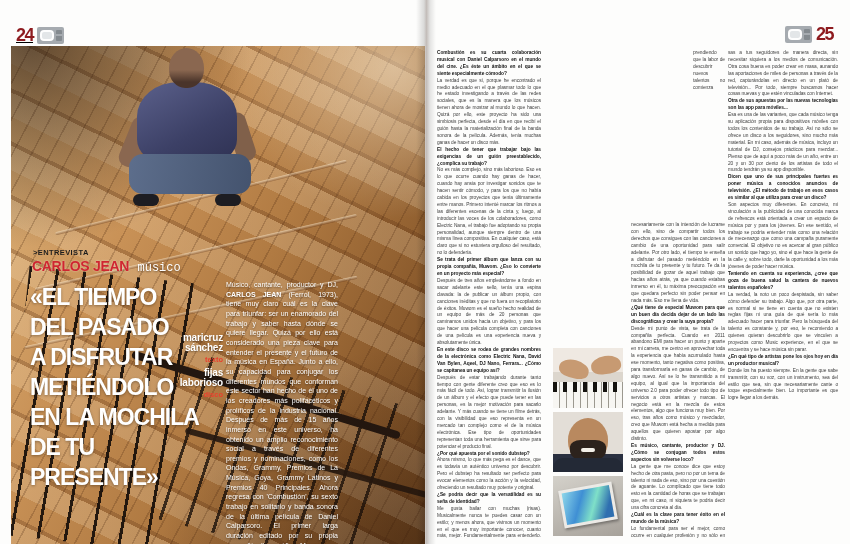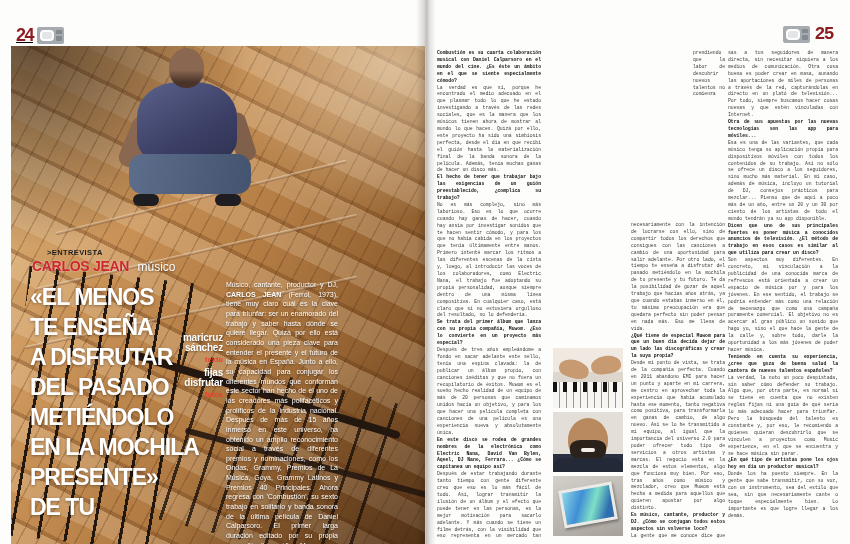--- a/index.html
+++ b/index.html
@@ -1,19 +1,19 @@
 <!DOCTYPE html>
 <html><head>
 <meta charset="utf-8">
 <style>
   html,body{margin:0;padding:0;background:#e9e9e7;font-family:"Liberation Sans",sans-serif;}
   .spread{position:relative;width:850px;height:544px;background:#fdfdfc;margin:0 auto;overflow:hidden;box-shadow:0 0 6px rgba(0,0,0,.25);}
   .page{position:absolute;top:0;height:544px;background:#fdfdfc;}
   .page-left{left:0;width:425px;}
-  .page-right{left:425px;width:421px;font-family:Liberation Mono, monospace;}
+  .page-right{left:425px;width:421px;}
   .gutter{position:absolute;left:416px;top:0;width:20px;height:544px;z-index:30;pointer-events:none;
     background:linear-gradient(90deg,rgba(0,0,0,0) 0%,rgba(0,0,0,.14) 40%,rgba(60,40,30,.30) 52%,rgba(0,0,0,.10) 70%,rgba(0,0,0,0) 100%);}
   
   .folio{position:absolute;display:flex;align-items:center;gap:4px;z-index:40;}
   .folio-left{left:16px;top:26px;text-decoration:underline;}
   .folio-right{right:13px;top:25px;}
   .pageno{font-size:18px;font-weight:bold;color:#8e1b1f;letter-spacing:-1.5px;line-height:18px;}
   .maglogo{position:relative;width:27px;height:17px;background:#979da3;border-radius:2px;opacity:.85;}
   .maglogo .screen{position:absolute;left:3px;top:3px;width:14px;height:11px;background:#dfe2e5;border:2px solid #fff;border-radius:4px;box-sizing:border-box;}
   .maglogo .dots{position:absolute;right:2px;top:3px;width:6px;height:11px;background:
@@ -39,24 +39,24 @@
   
   .man{position:absolute;left:92px;top:0;width:170px;height:160px;}
   .man .head{position:absolute;left:66px;top:2px;width:35px;height:40px;background:linear-gradient(#8a6750 55%,#4a342a 85%);border-radius:50% 50% 46% 46%;}
   .man .torso{position:absolute;left:34px;top:36px;width:100px;height:82px;background:linear-gradient(150deg,#565b85 10%,#3c4066 60%,#2e3152 100%);border-radius:42% 42% 30% 30%;}
   .man .arm-l{position:absolute;left:22px;top:70px;width:20px;height:52px;background:#8a6750;border-radius:9px;transform:rotate(22deg);}
   .man .arm-r{position:absolute;left:128px;top:66px;width:20px;height:50px;background:#80604a;border-radius:9px;transform:rotate(-18deg);}
   .man .jeans{position:absolute;left:26px;top:108px;width:122px;height:40px;background:linear-gradient(100deg,#5d6e8c,#44536e);border-radius:14px;}
   .man .shoe{position:absolute;width:26px;height:12px;background:#1d1d22;border-radius:6px;bottom:0;}
   .man .shoe-l{left:30px;} .man .shoe-r{left:112px;}
   
-  .kicker{position:absolute;left:22px;top:202px;color:#1d1d1d;font-size:7.5px;font-weight:bold;letter-spacing:.4px;margin-left:14px;}
+  .kicker{position:absolute;left:22px;top:202px;color:#1d1d1d;font-size:7.5px;font-weight:bold;letter-spacing:.4px;}
   .nameline{position:absolute;left:21px;top:211px;white-space:nowrap;}
   .nameline .name{color:#cf2630;font-size:14px;font-weight:bold;letter-spacing:-.3px;text-shadow:0 0 2px rgba(255,255,255,.55);}
-  .nameline .role{color:#fff;font-size:12px;margin-left:4px;text-shadow:0 1px 2px rgba(0,0,0,.45);}
+  .nameline .role{color:#fff;font-size:12px;margin-left:4px;text-shadow:0 1px 2px rgba(0,0,0,.45);font-family:Liberation Mono, monospace;}
   .headline{position:absolute;left:19px;top:236px;width:215px;}
   .headline p{margin:0;color:#fff;font-size:23px;font-weight:bold;letter-spacing:-1px;line-height:30px;text-shadow:0 1px 3px rgba(0,0,0,.35);}
   .credits{position:absolute;left:138px;top:287px;width:74px;text-align:right;line-height:10px;}
   .credits p{margin:0;text-align:right;}
   .credits .credit-name{color:#fff;font-size:10px;font-weight:bold;letter-spacing:-.2px;text-shadow:0 1px 2px rgba(0,0,0,.4);}
   .credits .credit-role{color:#e8402e;font-size:7.5px;font-weight:bold;margin:2px 0 3px;}
   .intro{position:absolute;left:215px;top:234px;width:112px;color:#fff;font-size:7px;line-height:9.65px;text-align:justify;text-shadow:0 1px 2px rgba(0,0,0,.45);}
   .intro .b{font-weight:bold;}
   
   .col{position:absolute;top:50px;height:490px;overflow:hidden;text-align:justify;font-size:4.8px;line-height:6.9px;color:#3d3d3d;letter-spacing:-.05px;}
@@ -125,36 +125,35 @@
       <div class="rail rail-1"></div>
       <div class="rail rail-2"></div>
       <div class="shade-br"></div>
 
       <div class="kicker">&gt;ENTREVISTA</div>
       <div class="nameline">
         <span class="name">CARLOS JEAN</span>
         <span class="role">músico</span>
       </div>
       <div class="headline">
-          <p class="hl">«EL MENOS</p>
-          <p class="hl">TE ENSEÑA</p>
+          <p class="hl">«EL TIEMPO</p>
+          <p class="hl">DEL PASADO</p>
           <p class="hl">A DISFRUTAR</p>
-          <p class="hl">DEL PASADO</p>
           <p class="hl">METIÉNDOLO</p>
           <p class="hl">EN LA MOCHILA</p>
+          <p class="hl">DE TU</p>
           <p class="hl">PRESENTE»</p>
-          <p class="hl">DE TU</p>
         </div>
       <div class="credits">
           <p class="credit-name">maricruz</p>
           <p class="credit-name">sánchez</p>
           <p class="credit-role">texto</p>
           <p class="credit-name">fijas</p>
-          <p class="credit-name">disfrutar</p>
-          <p class="credit-role">fotos</p>
+          <p class="credit-name">laborioso</p>
+          <p class="credit-role">disco</p>
         </div>
       <div class="intro"><span>Músico, cantante, productor y DJ, </span><span class="b">CARLOS JEAN</span><span> (Ferrol, 1973), tiene muy claro cuál es la clave para triunfar: ser un enamorado del trabajo y saber hasta dónde se quiere llegar. Quizá por ello está considerado una pieza clave para entender el presente y el futuro de la música en España. Junto a ello, su capacidad para conjugar los diferentes mundos que conforman este sector han hecho de él uno de los creadores más polifacéticos y prolíficos de la industria nacional. Después de más de 15 años inmerso en este universo, ha obtenido un amplio reconocimiento social a través de diferentes premios y nominaciones, como los Ondas, Grammy, Premios de La Música, Goya, Grammy Latinos y Premios 40 Principales. Ahora regresa con 'Combustión', su sexto trabajo en solitario y banda sonora de la última película de Daniel Calparsoro. El primer larga duración editado por su propia compañía discográfica: Muwom.</span></div>
     </div>
   </div>
 
   <div class="gutter"></div>
 
   <div class="page page-right">
     <div class="folio folio-right">
       <span class="maglogo">

